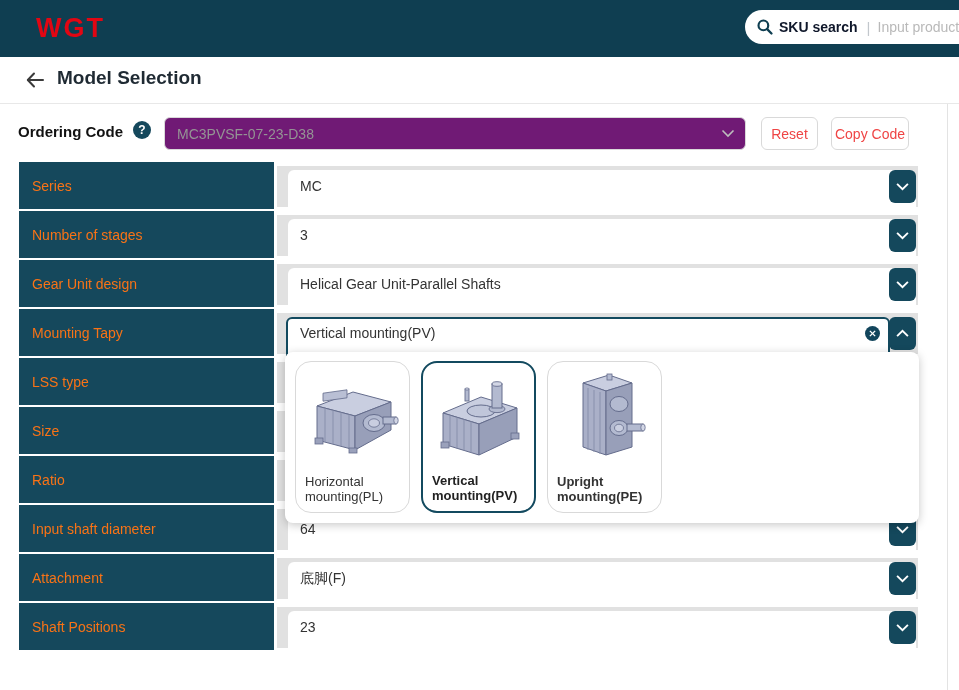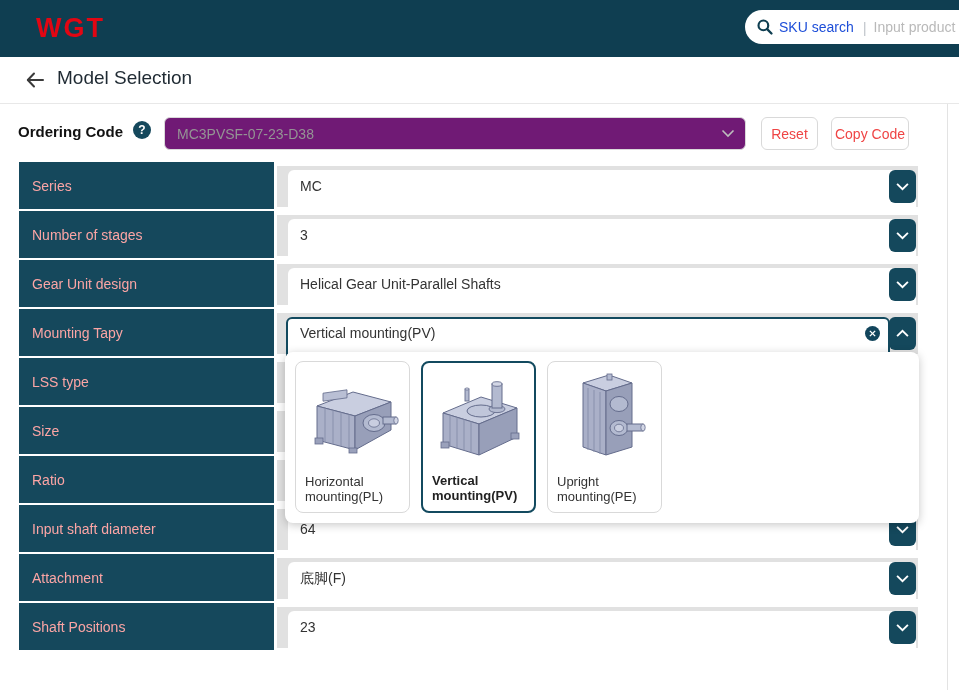--- a/index.html
+++ b/index.html
@@ -14,33 +14,33 @@
   .logo {
     position:absolute; left:36px; top:13px; font-size:27px; line-height:30px;
     font-weight:900; letter-spacing:2px; color:#e20613;
   }
   .sku-pill {
     position:absolute; left:745px; top:10px; width:260px; height:34px;
     background:#fff; border-radius:17px; display:flex; align-items:center;
     padding-left:11px; overflow:hidden;
   }
   .sku-pill .search-icon { width:18px; height:18px; flex:0 0 auto; margin-right:5px; }
-  .sku-label { font-size:14px; font-weight:normal; color:#1d4ed8; white-space:nowrap; }
+  .sku-label { font-size:14px; font-weight:bold; color:#0f172a; white-space:nowrap; }
   .sku-divider { color:#c2c7cc; margin:0 7px 0 9px; font-size:15px; }
   .sku-input {
     border:none; outline:none; font-size:14px; color:#444; flex:1 1 auto; min-width:0;
     font-family:"Liberation Sans", sans-serif; background:transparent;
   }
   .sku-input::placeholder { color:#b9b9b9; }
 
   
   .titlebar { position:absolute; left:0; top:57px; width:959px; height:46px; background:#fff; }
   .back-btn { position:absolute; left:24px; top:12px; width:22px; height:22px; cursor:pointer; }
   .page-title {
-    position:absolute; left:57px; top:10px; font-size:19px; font-weight:normal; color:#1f2a33;
+    position:absolute; left:57px; top:10px; font-size:19px; font-weight:bold; color:#1f2a33;
   }
   .title-divider { position:absolute; left:0; top:103px; width:959px; height:1px; background:#e8e8e8; }
   .right-hairline { position:absolute; left:947px; top:104px; width:1px; height:586px; background:#e3e3e3; }
 
   
   .ordering-row { position:absolute; left:0; top:112px; width:959px; height:44px; }
   .ordering-label { position:absolute; left:18px; top:11px; font-size:15px; font-weight:bold; color:#111; }
   .help-icon {
     position:absolute; left:133px; top:9px; width:18px; height:18px; border-radius:50%;
     background:#15485c; color:#fff; font-size:12px; font-weight:bold;
@@ -60,21 +60,21 @@
     font-family:"Liberation Sans", sans-serif;
   }
   .btn-reset { left:761px; width:57px; }
   .btn-copy  { left:831px; width:78px; }
 
   
   .form { position:absolute; left:0; top:162px; width:959px; }
   .row { position:relative; width:959px; height:49px; }
   .row-label {
     position:absolute; left:19px; top:0; width:255px; height:47px;
-    background:#15485c; color:#fca5a5; font-size:14px;
+    background:#15485c; color:#f97316; font-size:14px;
     display:flex; align-items:center; padding-left:13px;
   }
   .row-strip {
     position:absolute; left:277px; top:4px; width:641px; height:41px; background:#e1e1e1;
   }
   .select {
     position:absolute; left:288px; top:8px; width:628px; height:49px;
     background:#fff; border-radius:6px; cursor:pointer;
   }
   .select-value {
@@ -102,25 +102,25 @@
   .clear-icon svg { width:7px; height:7px; }
 
   
   .dropdown-panel {
     position:absolute; left:285px; top:352px; width:634px; height:171px;
     background:#fff; border-radius:8px; box-shadow:0 2px 10px rgba(0,0,0,.22);
     z-index:6;
   }
   .option-card {
     position:absolute; top:9px; width:115px; height:152px;
-    border:1px solid #d9d9d9; border-radius:8px; background:#fff; cursor:pointer;
+    border:1px solid #d9d9d9; border-radius:16px; background:#fff; cursor:pointer;
   }
   .option-card.c0 { left:10px; }
   .option-card.c1 { left:136px; }
-  .option-card.c2 { left:262px; }
+  .option-card.c2 { left:262px;font-weight:bold; }
   .option-card.selected { border:2px solid #134a5f; }
   .card-img { position:absolute; left:50%; top:4px; transform:translateX(-50%); width:100px; height:100px; }
   .card-label {
     position:absolute; left:9px; right:6px; bottom:7px;
     font-size:13px; line-height:1.2; color:#333;
   }
   .option-card.selected .card-label { font-weight:bold; color:#222; }
 </style>
 </head>
 <body>

